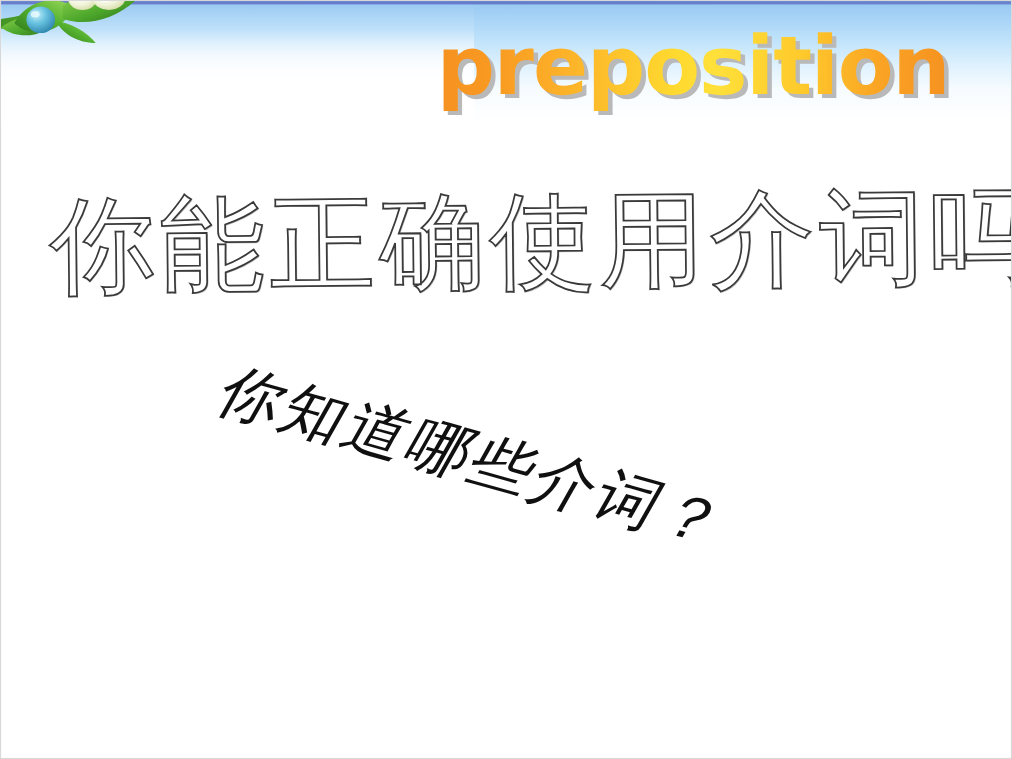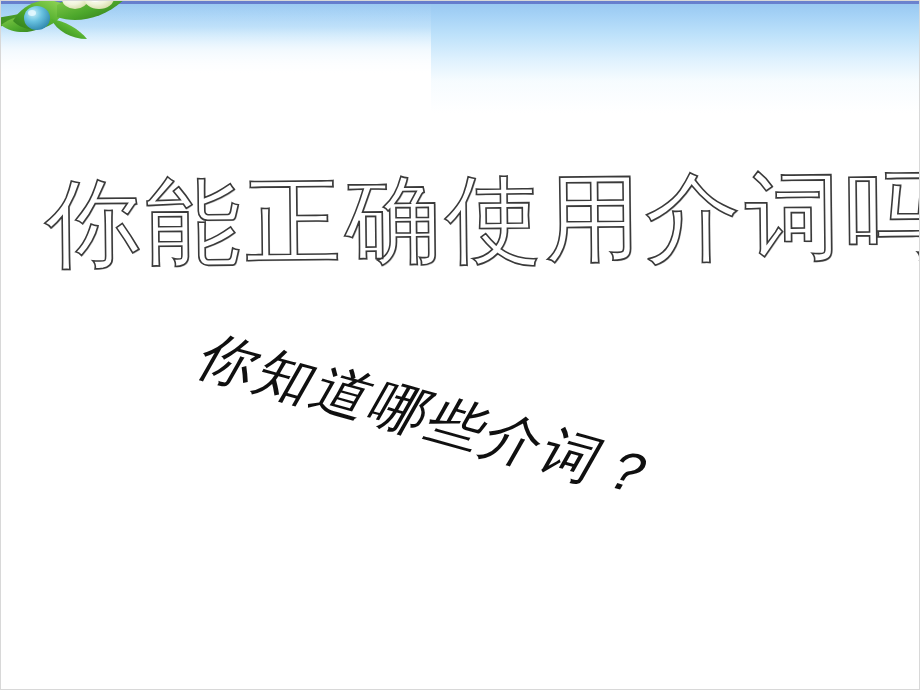--- a/index.html
+++ b/index.html
@@ -206,20 +206,24 @@
 
       <ellipse cx="42" cy="27" rx="13" ry="12" fill="url(#dropG)"></ellipse>
       <ellipse cx="37" cy="22" rx="4" ry="3" fill="#E8FAFF" opacity=".8"></ellipse>
 
       <ellipse cx="80" cy="8" rx="13" ry="10" fill="url(#budG)"></ellipse>
       <ellipse cx="104" cy="7" rx="15" ry="11" fill="url(#budG)"></ellipse>
       <ellipse cx="100" cy="6" rx="7" ry="5" fill="#FFFFFF" opacity=".75"></ellipse>
     </svg>
   </div>
 
+  <div class="title-wrap">
+    <div class="title-shadow">preposition</div>
+    <div class="title-text">preposition</div>
+  </div>
 
   <div class="outline-line">你能正确使用介词吗？</div>
 
   <div class="slant-line">你知道哪些介词？</div>
 
   <div class="body-area"></div>
 
 </div>
 
 </body></html>

